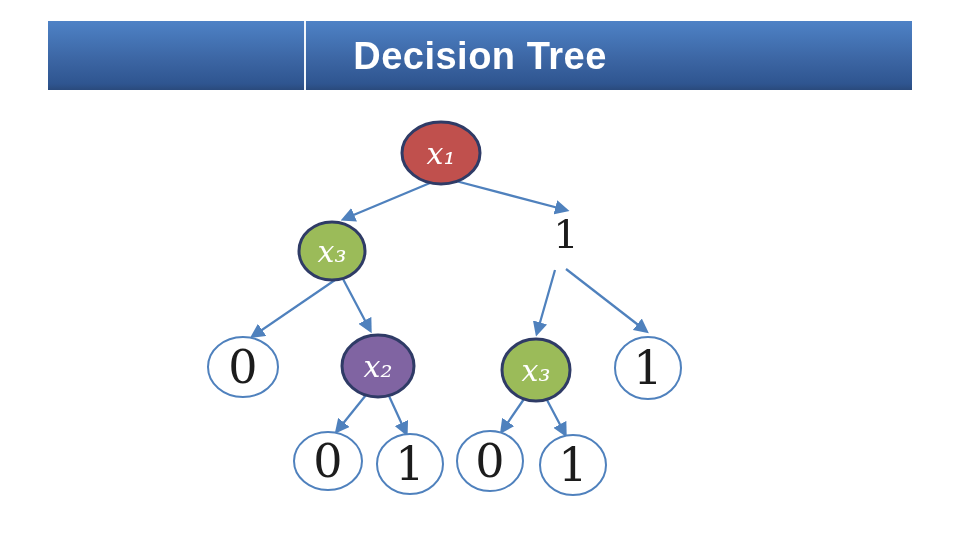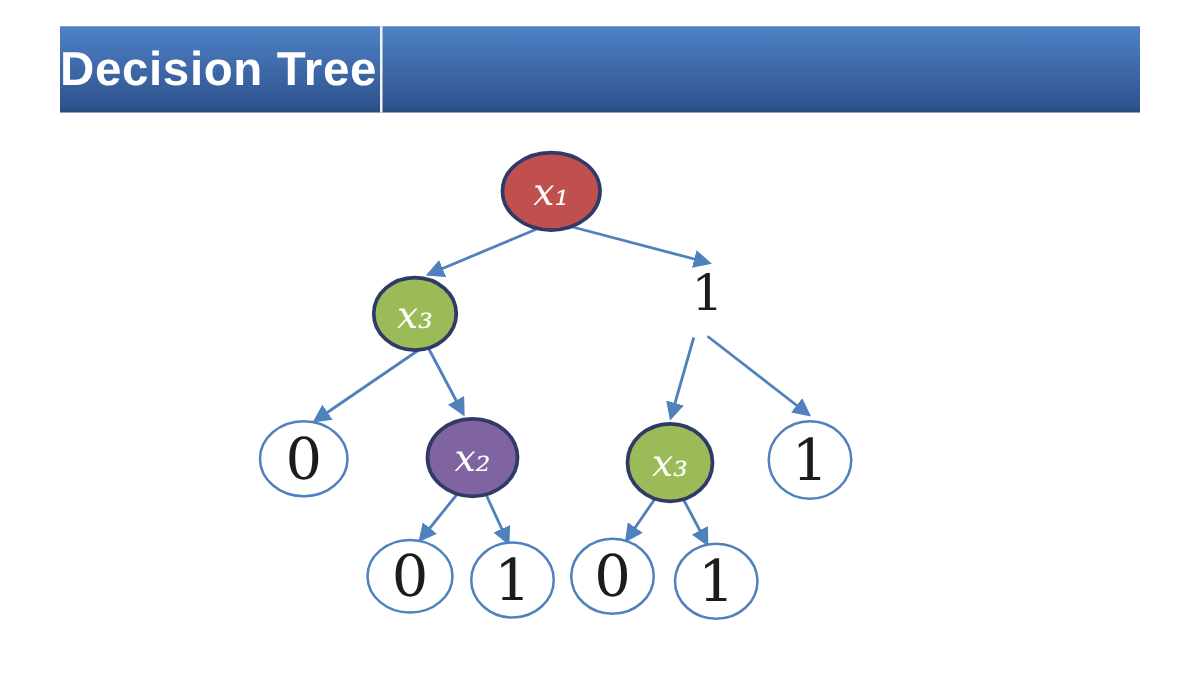--- a/index.html
+++ b/index.html
@@ -7,21 +7,21 @@
        font-family:"Liberation Sans",sans-serif;position:relative;}
 
   .slide{position:absolute;left:0;top:0;width:960px;height:540px;background:#ffffff;}
 
   
   .header{position:absolute;left:48px;top:21px;width:864px;height:69px;
           background:linear-gradient(180deg,#4e82c6 0%,#3c66a4 55%,#2f5590 91%,#2a4a7c 100%);}
   .header .divider{position:absolute;left:256px;top:0;width:2px;height:100%;
                    background:#f2f6fb;}
   .header h1{margin:0;position:absolute;left:0;top:0;width:100%;height:69px;
-             line-height:70px;font-size:38px;font-weight:bold;
+             line-height:70px;text-align:center;font-size:38px;font-weight:bold;
              color:#ffffff;letter-spacing:0.5px;}
 
   
   svg.tree{position:absolute;left:0;top:90px;width:960px;height:450px;display:block;}
   svg text{text-anchor:middle;}
   .dlabel{font-family:"DejaVu Serif","Liberation Serif",serif;font-style:italic;
           font-size:30px;}
   .leaf-label{font-family:"DejaVu Serif","Liberation Serif",serif;font-size:46px;
               fill:#1c1c1c;}
   .branch-label{font-family:"DejaVu Serif","Liberation Serif",serif;font-size:40px;

